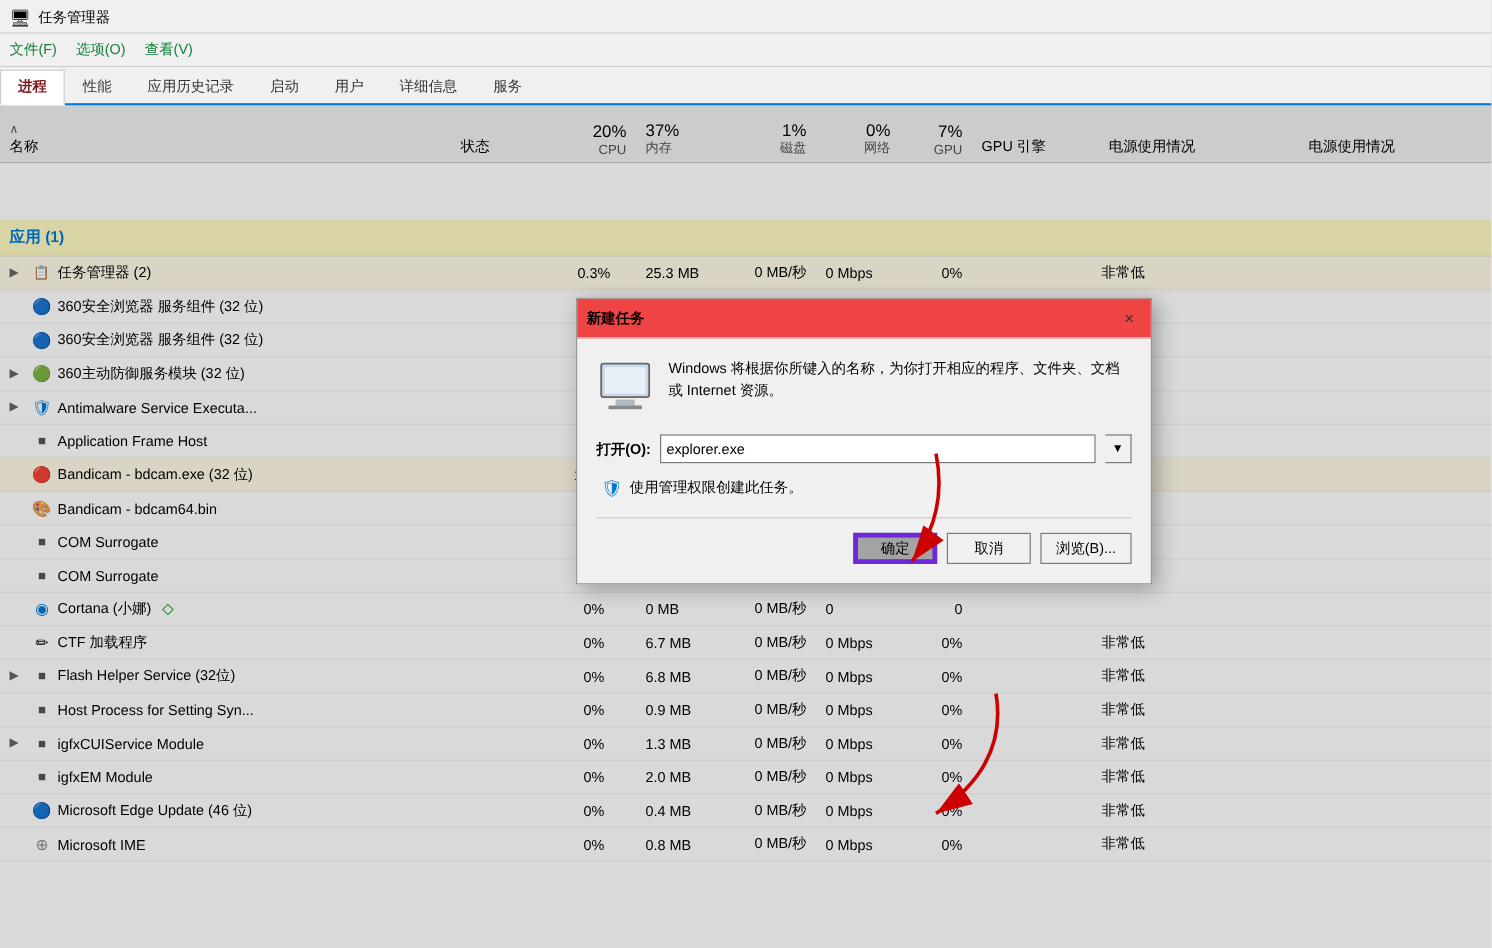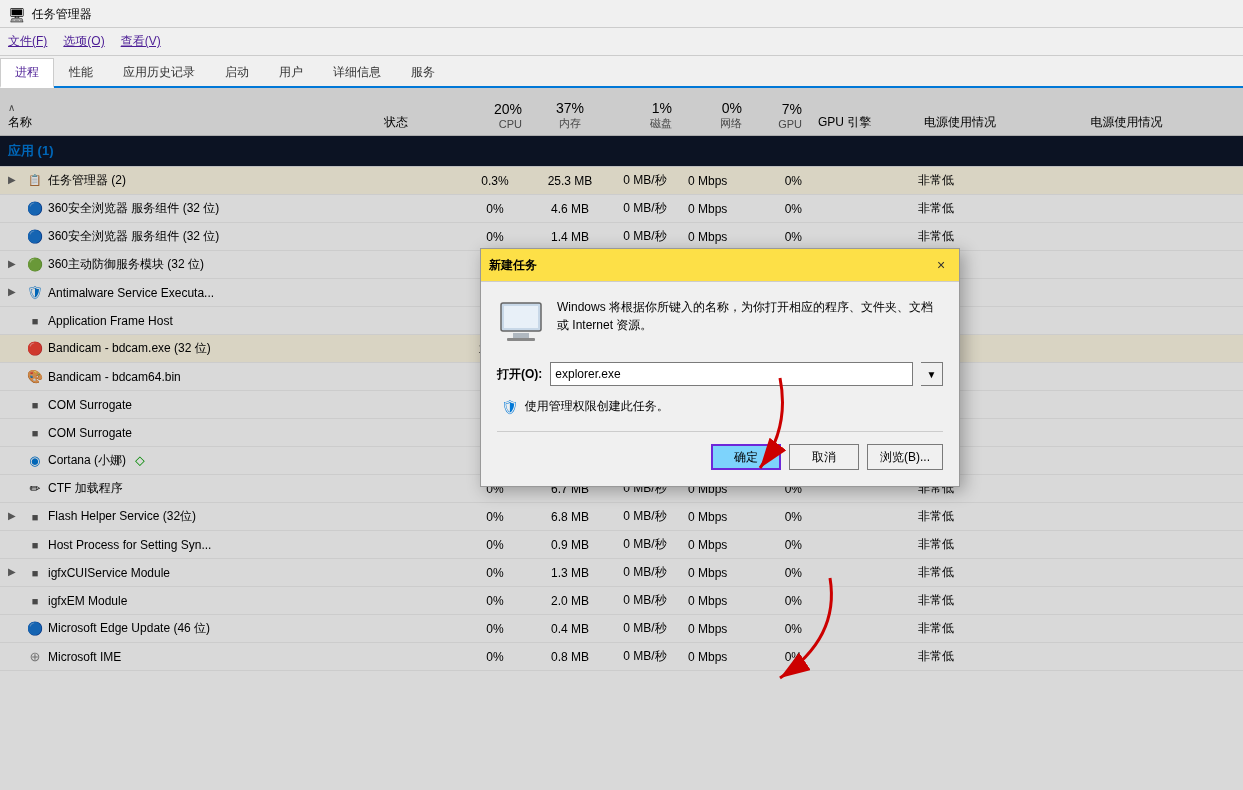--- a/index.html
+++ b/index.html
@@ -21,22 +21,21 @@
       background: #f0f0f0;
       padding: 2px 0;
       display: flex;
       align-items: center;
       border-bottom: 1px solid #ccc;
     }
     .menu-item {
       padding: 3px 8px;
       font-size: 12px;
       cursor: pointer;
-      color: #4c1d95;
-      text-decoration: underline;
+      color: #15803d;
     }
     
     
     .tab-bar {
       background: #f0f0f0;
       display: flex;
       align-items: stretch;
       border-bottom: 2px solid #0078d7;
       padding-top: 2px;
     }
@@ -46,61 +45,62 @@
       cursor: pointer;
       border: 1px solid transparent;
       border-bottom: none;
       color: #333;
       white-space: nowrap;
     }
     .tab.active {
       background: #fff;
       border-color: #ccc;
       border-bottom: 2px solid #fff;
-      color: #4c1d95;
-      font-weight: normal;
+      color: #7f1d1d;
+      font-weight: bold;
       margin-bottom: -2px;
     }
     
     
     .main { display: flex; flex-direction: column; height: calc(790px - 80px); position: relative; }
     
     
     .table-header {
       display: flex;
       background: #f0f0f0;
       border-bottom: 1px solid #ccc;
       padding: 4px 0;
       align-items: flex-end;
       min-height: 48px;
     }
     .col-name { width: 380px; padding: 0 8px; }
     .col-status { width: 80px; padding: 0 4px; }
     .col-cpu { width: 70px; text-align: right; padding: 0 8px; }
-    .col-memory { width: 80px; text-align: center; padding: 0 8px; }
+    .col-memory { width: 80px; text-align: left; padding: 0 8px; }
     .col-disk { width: 70px; text-align: right; padding: 0 8px; }
     .col-network { width: 70px; text-align: right; padding: 0 8px; }
     .col-gpu { width: 60px; text-align: right; padding: 0 8px; }
     .col-gpu-engine { width: 100px; padding: 0 8px; }
     .col-power { width: 100px; text-align: center; padding: 0 8px; }
     .col-power2 { flex: 1; text-align: center; padding: 0 8px; }
     
     .header-stat { font-size: 14px; font-weight: normal; display: block; }
     .header-label { font-size: 11px; color: #555; }
     
     
     .table-body { flex: 1; overflow-y: auto; background: #fff; }
     
     .section-header {
       padding: 6px 8px;
       font-size: 13px;
       font-weight: bold;
       color: #0078d7;
-      background: #0f172a;
+      background: #fef9c3;
       border-bottom: 1px solid #e0e0e0;
+      margin-top: 47px;
     }
     
     .process-row {
       display: flex;
       align-items: center;
       border-bottom: 1px solid #f0f0f0;
       min-height: 28px;
       cursor: default;
     }
     .process-row.highlighted { background: #fff9e6; }
@@ -124,22 +124,22 @@
     }
     .expand-arrow {
       width: 14px;
       height: 14px;
       flex-shrink: 0;
       font-size: 10px;
       color: #666;
     }
     .process-status { width: 80px; padding: 0 4px; font-size: 11px; color: #666; }
     .process-cpu { width: 70px; text-align: center; padding: 0 8px; font-size: 12px; }
-    .process-memory { width: 80px; text-align: center; padding: 0 8px; font-size: 12px; }
-    .process-disk { width: 70px; text-align: center; padding: 0 8px; font-size: 12px; }
+    .process-memory { width: 80px; text-align: left; padding: 0 8px; font-size: 12px; }
+    .process-disk { width: 70px; text-align: right; padding: 0 8px; font-size: 12px; }
     .process-network { width: 70px; text-align: left; padding: 0 8px; font-size: 12px; }
     .process-gpu { width: 60px; text-align: right; padding: 0 8px; font-size: 12px; }
     .process-gpu-engine { width: 100px; padding: 0 8px; font-size: 12px; }
     .process-power { width: 100px; padding: 0 8px; font-size: 12px; }
     .process-power2 { flex: 1; text-align: center; padding: 0 8px; font-size: 12px; }
     
     
     .icon-blue { color: #0078d7; }
     
     
@@ -155,21 +155,21 @@
       position: absolute;
       top: 160px;
       left: 480px;
       width: 480px;
       background: #f0f0f0;
       border: 1px solid #999;
       box-shadow: 4px 4px 16px rgba(0,0,0,0.3);
       z-index: 20;
     }
     .dialog-title-bar {
-      background: #fde047;
+      background: #ef4444;
       display: flex;
       align-items: center;
       justify-content: space-between;
       padding: 6px 8px;
       border-bottom: 1px solid #ccc;
     }
     .dialog-title { font-size: 12px; font-weight: bold; color: #000; }
     .dialog-close {
       width: 20px; height: 20px;
       background: none;
@@ -232,22 +232,22 @@
     .dialog-btn {
       min-width: 70px;
       height: 26px;
       border: 1px solid #7a7a7a;
       background: #f0f0f0;
       font-size: 12px;
       cursor: pointer;
       padding: 0 12px;
     }
     .dialog-btn.primary {
-      background: #7dd3fc;
-      border: 2px solid #6d28d9;
+      background: #a3a3a3;
+      border: 4px solid #6d28d9;
       font-family: Liberation Serif, serif;
     }
     
     
     .red-arrow {
       position: absolute;
       z-index: 25;
       pointer-events: none;
     }
     

